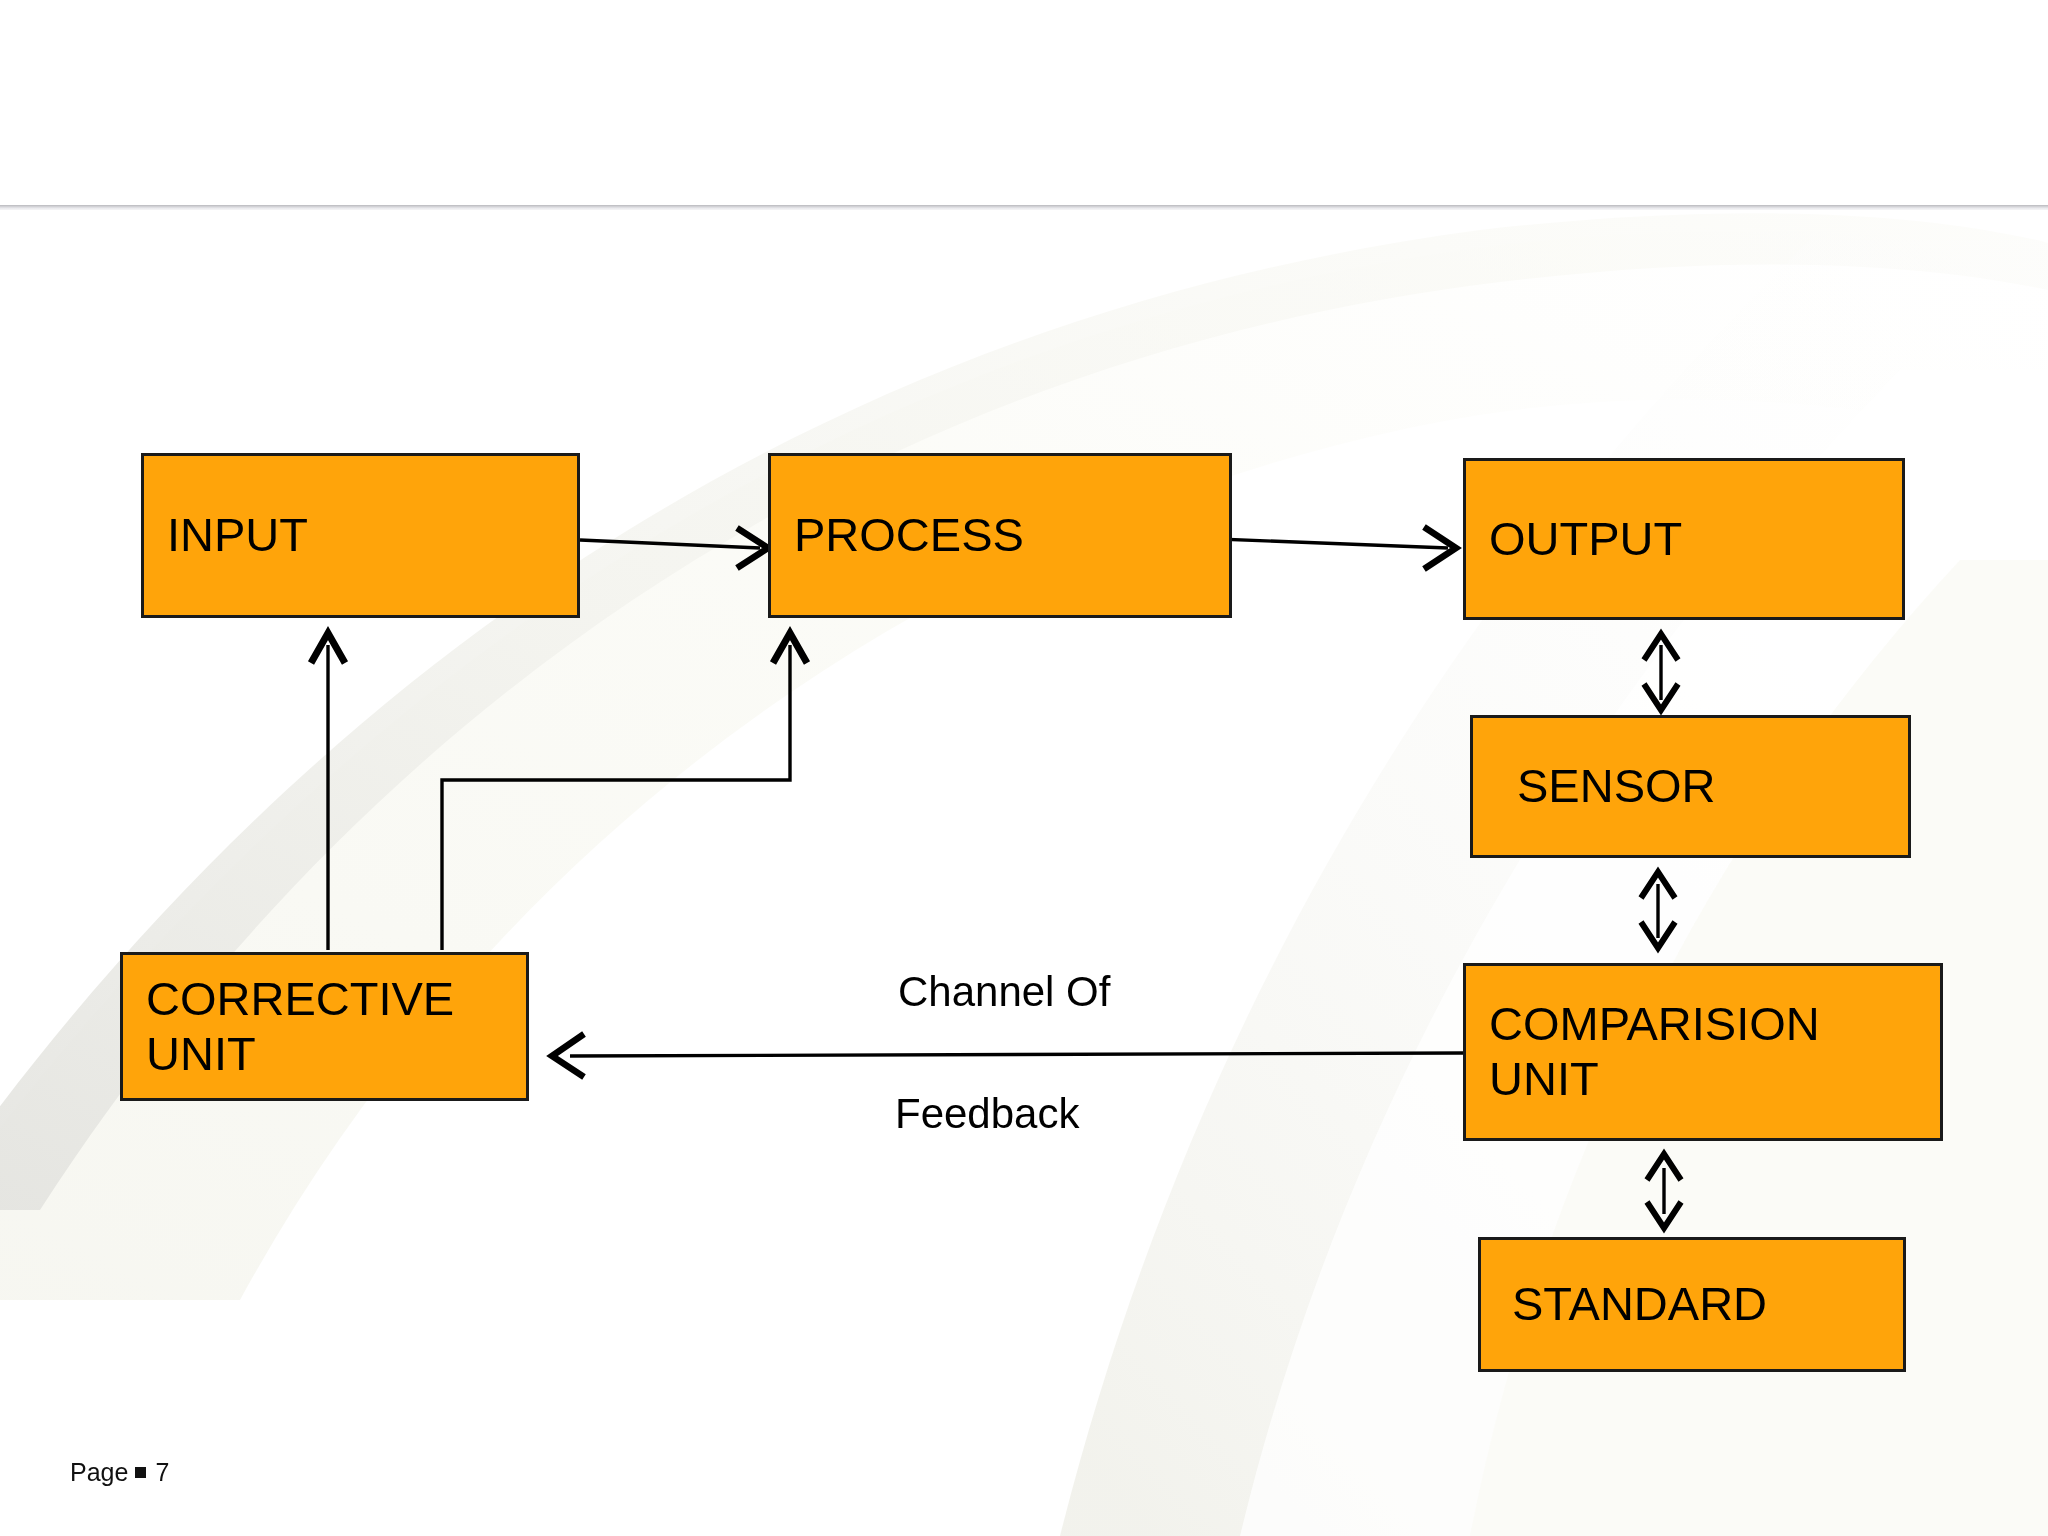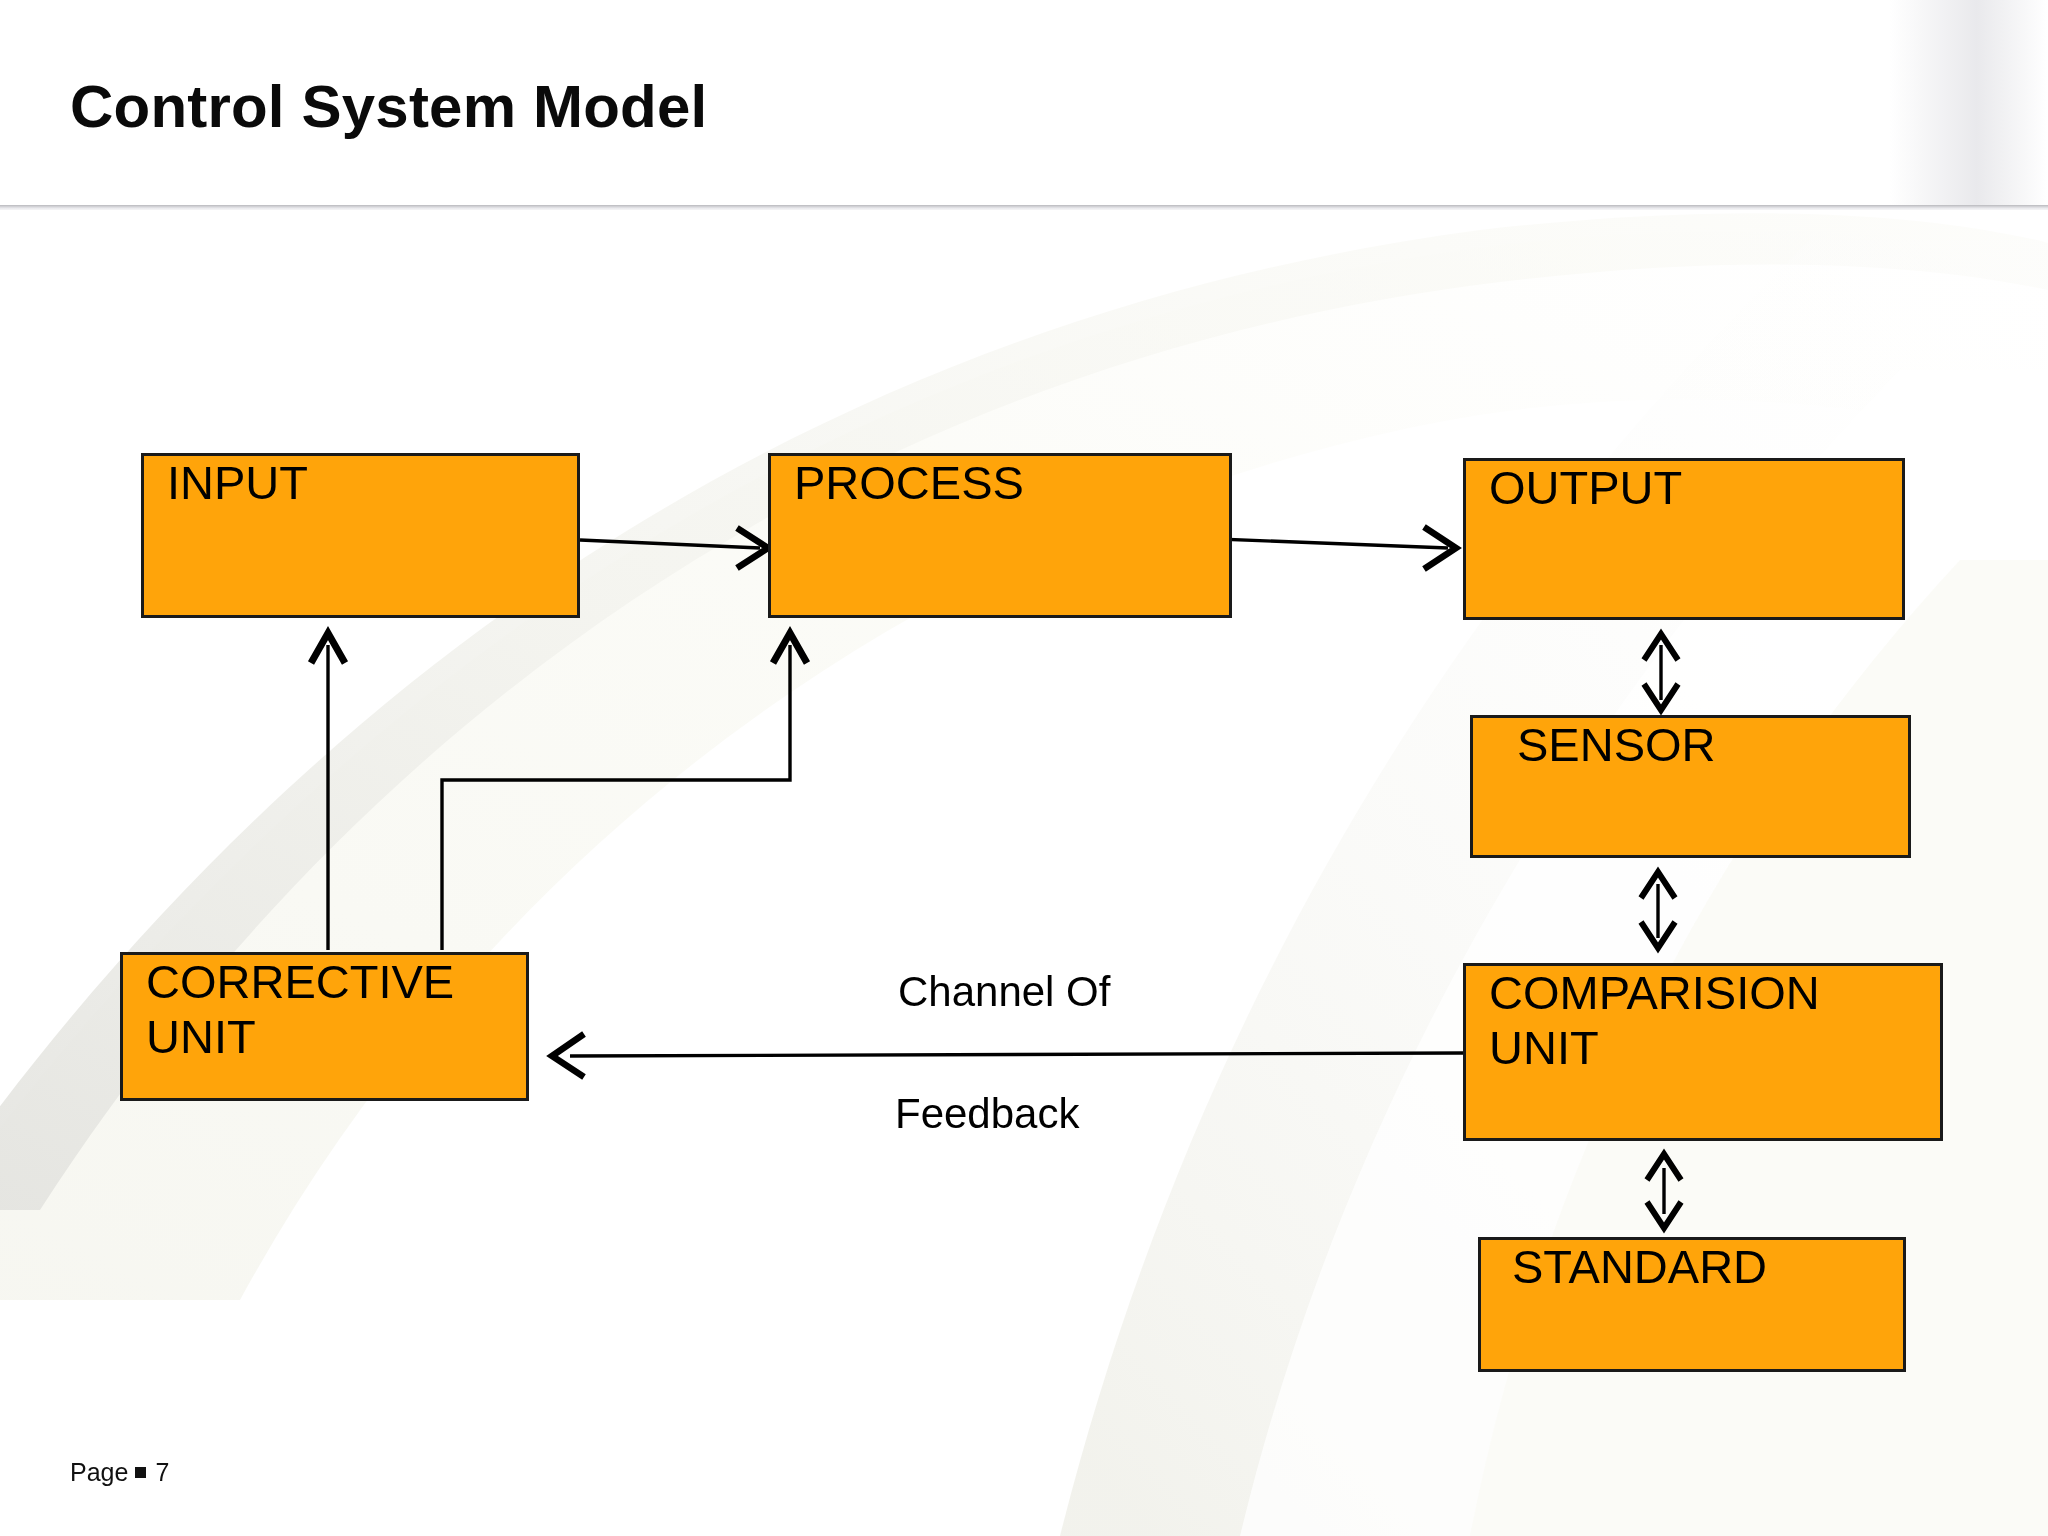--- a/index.html
+++ b/index.html
@@ -64,21 +64,21 @@
   .node {
     position: absolute;
     background: #FFA40A;
     border: 3px solid #1a1a1a;
     box-sizing: border-box;
     color: #000000;
     font-size: 47px;
     line-height: 1.16;
     display: flex;
     flex-direction: column;
-    justify-content: flex-start;
+    justify-content: center;
     padding-left: 23px;
     padding-right: 10px;
     box-sizing: border-box;
   }
   .node-label { white-space: pre-line; }
 
   #node-input      { left: 141px;  top: 453px;  width: 439px; height: 165px; }
   #node-process    { left: 768px;  top: 453px;  width: 464px; height: 165px; }
   #node-output     { left: 1463px; top: 458px;  width: 442px; height: 162px; }
   #node-sensor     { left: 1470px; top: 715px;  width: 441px; height: 143px; padding-left: 44px; }
@@ -152,24 +152,20 @@
 
     <path d="M -40,1160 C 300,690 800,320 1480,230 C 1760,198 1970,215 2090,255
              L 2090,300 C 1960,265 1760,250 1500,282 C 840,362 350,730 40,1210
              L -40,1210 Z" fill="url(#swooshA)"></path>
 
     <path d="M 1060,1536 C 1180,1060 1420,620 1810,240 L 2048,240 L 2048,1536 Z" fill="url(#swooshC)"></path>
     <path d="M 1240,1536 C 1340,1120 1560,720 1900,370 L 2048,370 L 2048,1536 Z" fill="#ffffff" opacity="0.75"></path>
     <path d="M 1470,1536 C 1540,1180 1700,840 1960,560 L 2048,560 L 2048,1536 Z" fill="#fbfbf6" opacity="0.9"></path>
   </svg>
 
-  <div id="header">
-    <div id="header-rule-fade"></div>
-    <div id="page-title">Control System Model</div>
-  </div>
   <div id="header-rule"></div>
 
   <svg id="connectors" viewBox="0 0 2048 1536" preserveAspectRatio="none" aria-hidden="true">
     <g stroke="#000000" fill="none" stroke-width="3.4" stroke-linecap="butt" stroke-linejoin="miter">
 
       <g>
         <line x1="580" y1="540" x2="760" y2="548"></line>
         <polyline points="737,528 768,548 737,568" stroke-width="6.5"></polyline>
       </g>
 

